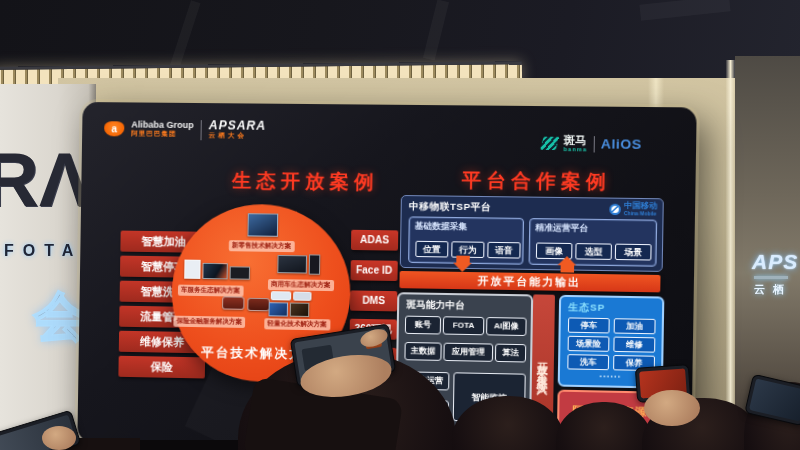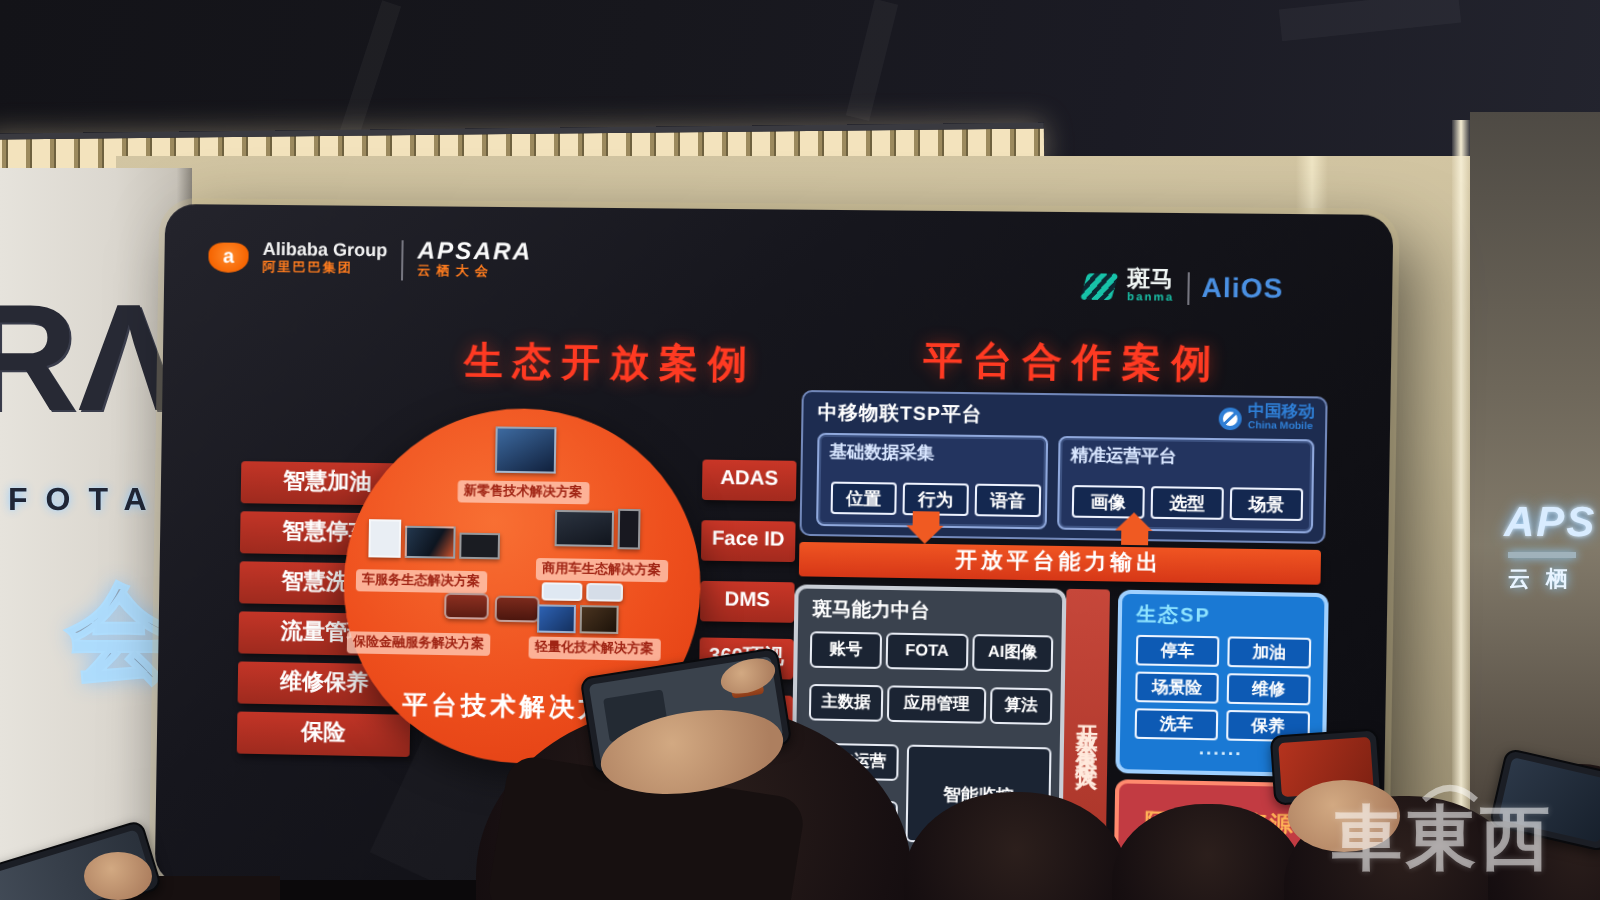--- a/index.html
+++ b/index.html
@@ -306,20 +306,14 @@
   <div class="abs phone" style="left:748px;top:380px;width:58px;height:38px;transform:rotate(13deg);z-index:8;">
     <div class="scr" style="background:linear-gradient(120deg,#2c3848,#17202c);"></div>
   </div>
 
   <div class="abs phone" style="left:-12px;top:422px;width:88px;height:34px;transform:rotate(-17deg);z-index:8;">
     <div class="scr" style="background:linear-gradient(90deg,#434c58,#2a313b);"></div>
   </div>
   <div class="abs hand" style="left:42px;top:426px;width:34px;height:24px;z-index:8;"></div>
   <div class="abs sleeve" style="left:0;top:438px;width:140px;height:14px;z-index:7;"></div>
 
-  <div class="abs" style="left:666px;top:396px;z-index:9;">
-    <svg width="34" height="13" style="position:absolute;left:42px;top:-8px;" viewBox="0 0 34 13">
-      <path d="M4 12 Q17 0 30 12" fill="none" stroke="rgba(255,255,255,0.5)" stroke-width="3"></path>
-    </svg>
-    <div class="wm">車東西</div>
-  </div>
 
 </div>
 
 </body></html>

